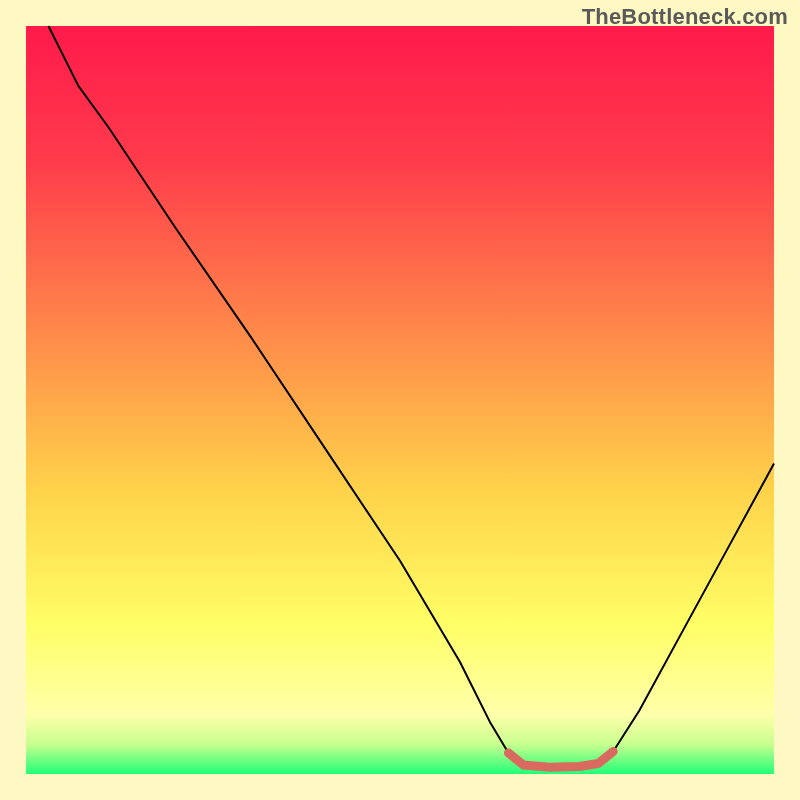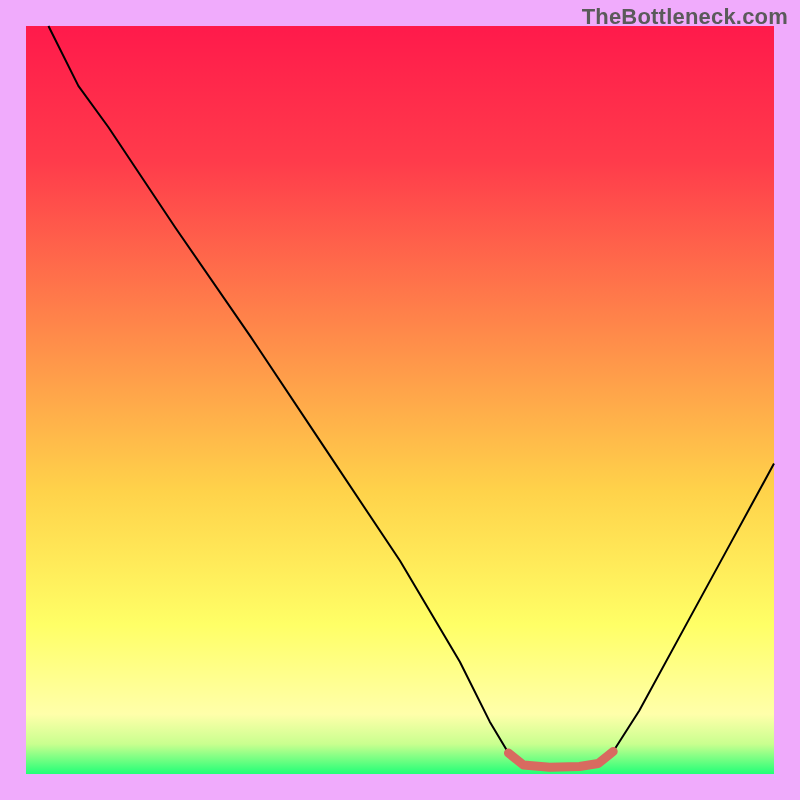--- a/index.html
+++ b/index.html
@@ -8,21 +8,21 @@
     width: 800px;
     height: 800px;
     background: #000;
     font-family: Arial, Helvetica, sans-serif;
     overflow: hidden;
   }
   .stage {
     position: relative;
     width: 800px;
     height: 800px;
-    background: #f0abfc;
+    background: #fef9c3;
   }
   .attribution {
     position: absolute;
     top: 4px;
     right: 12px;
     color: #5a5a5a;
     font-size: 22px;
     font-weight: bold;
     letter-spacing: 0.2px;
     z-index: 10;

